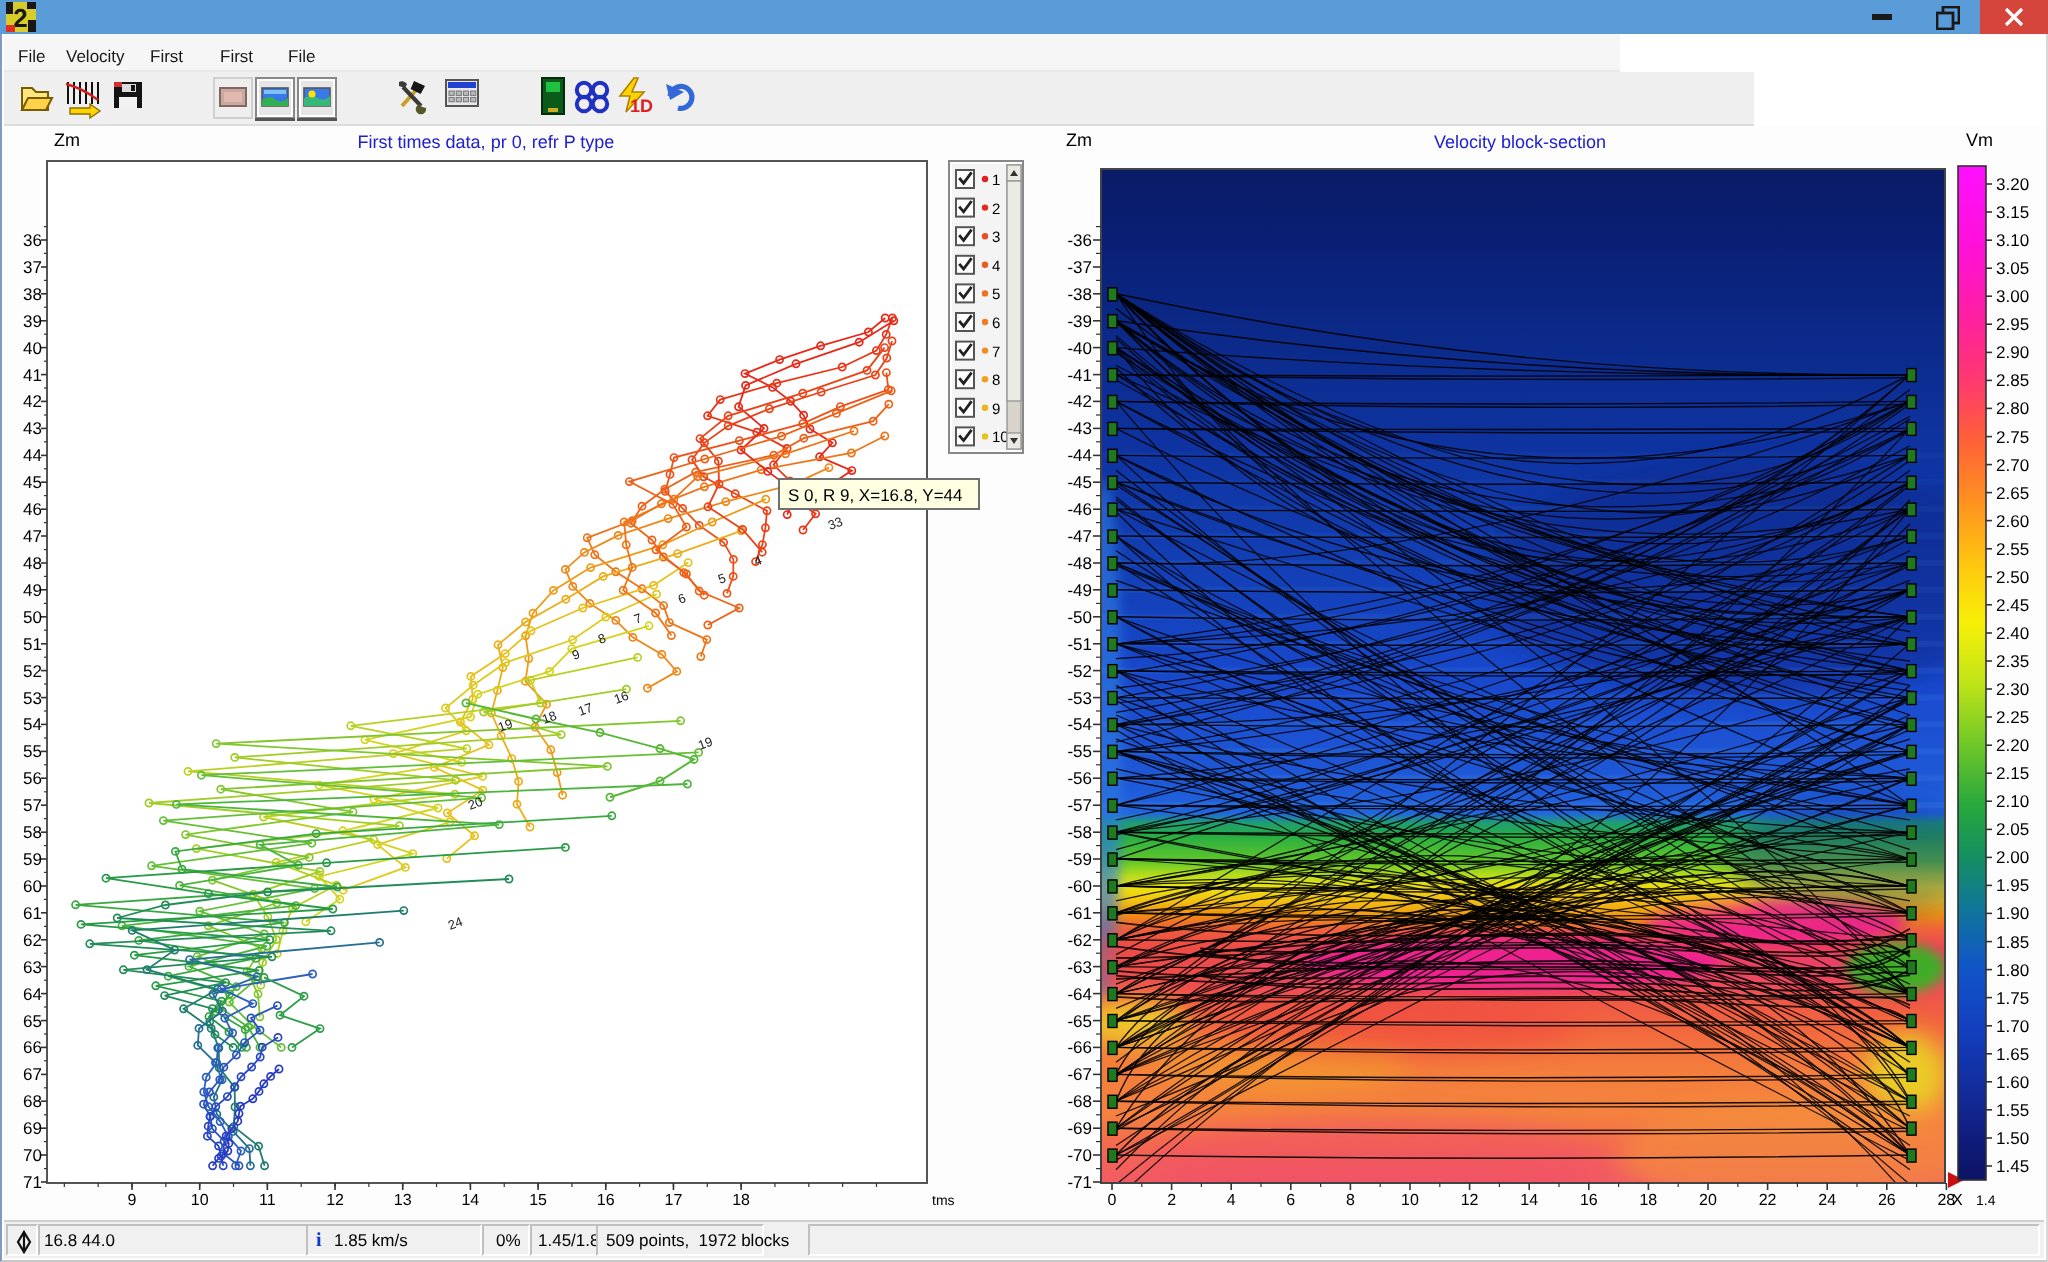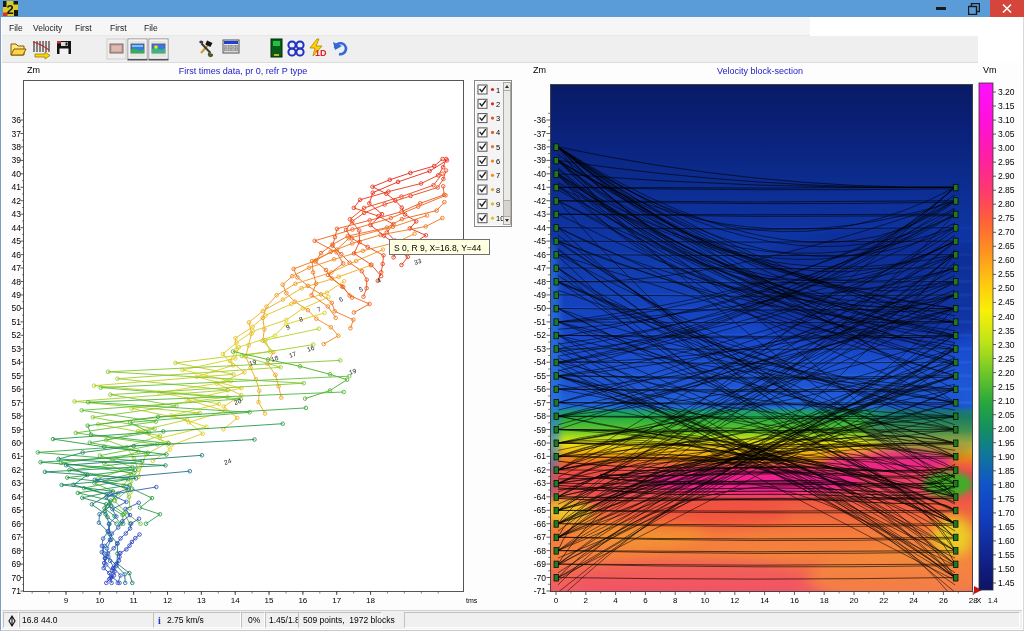--- a/index.html
+++ b/index.html
@@ -3,21 +3,21 @@
 * { margin:0; padding:0; box-sizing:border-box; }
 html,body { width:1024px; height:631px; overflow:hidden; font-family:"Liberation Sans",sans-serif; background:#fff; }
 #win { position:absolute; left:0; top:0; width:1024px; height:631px; border-left:1px solid #7e9cc0; border-right:1px solid #d8d8d8; border-bottom:1px solid #c8c8c8; }
 #titlebar { position:absolute; left:0; top:0; width:1024px; height:17px; background:#5a9cd8; }
 #title { position:absolute; left:0; right:0; top:3px; text-align:center; font-size:9.8px; color:#000; }
 #appicon { position:absolute; left:3px; top:1px; width:15px; height:15px; }
 #btn-close { position:absolute; right:0px; top:0px; width:34px; height:17px; background:#d6453c; color:#fff; font-size:11px; text-align:center; line-height:16px; }
 #btn-min { position:absolute; right:78px; top:7px; width:10px; height:3px; background:#1a1a1a; }
 #menubar { position:absolute; left:2px; top:17px; width:808px; height:19px; background:#f6f6f6; border-bottom:1px solid #e8e8e8; font-size:8.5px; color:#1a1a1a; }
 #menubar span { position:absolute; top:6px; }
-#toolbar { position:absolute; left:2px; top:36px; width:976px; height:27px; background:#efefef; border-bottom:1px solid #dcdcdc; }
+#toolbar { position:absolute; left:2px; top:36px; width:875px; height:27px; background:#efefef; border-bottom:1px solid #dcdcdc; }
 #client { position:absolute; left:2px; top:63px; width:1020px; height:547px; background:#fdfdfd; }
 #statusbar { position:absolute; left:2px; top:610px; width:1020px; height:19px; background:#f0f0f0; border-top:1px solid #d0d0d0; font-size:8.5px; color:#000; }
 .sp { position:absolute; top:1px; height:16px; border:1px solid #c0c0c0; border-right-color:#fff; border-bottom-color:#fff; background:#f0f0f0; }
 .sp span { position:absolute; top:2px; left:4px; white-space:nowrap; }
 #charts { position:absolute; left:0; top:0; }
 </style></head>
 <body>
 <div id="win"></div>
 <div id="titlebar">
   <div id="appicon">
@@ -1452,21 +1452,21 @@
 <div id="statusbar">
   <div class="sp" style="left:1px;width:16px">
     <svg width="12" height="14" style="position:absolute;left:2px;top:1px">
         <path d="M6 2 L9 7 L6 12 L3 7 z M6 2 v10" fill="none" stroke="#111" stroke-width="1.1"></path>
       </svg>
   </div>
   <div class="sp" style="left:17px;width:140px">
       <span style="left:2px">16.8 44.0</span>
     </div>
   <div class="sp" style="left:151px;width:88px">
-      <span style="left:13px">2.75 km/s</span>
+      <span style="left:13px">1.85 km/s</span>
       <span style="left:4px;color:#1038c8;font-weight:bold;font-size:10px;font-family:'Liberation Serif',serif">i</span>
     </div>
   <div class="sp" style="left:239px;width:24px">
       <span style="left:6px">0%</span>
     </div>
   <div class="sp" style="left:263px;width:43px">
       <span style="left:3px">1.45/1.8</span>
     </div>
   <div class="sp" style="left:296px;width:84px">
       <span style="left:4px">509 points,&nbsp; 1972 blocks</span>

